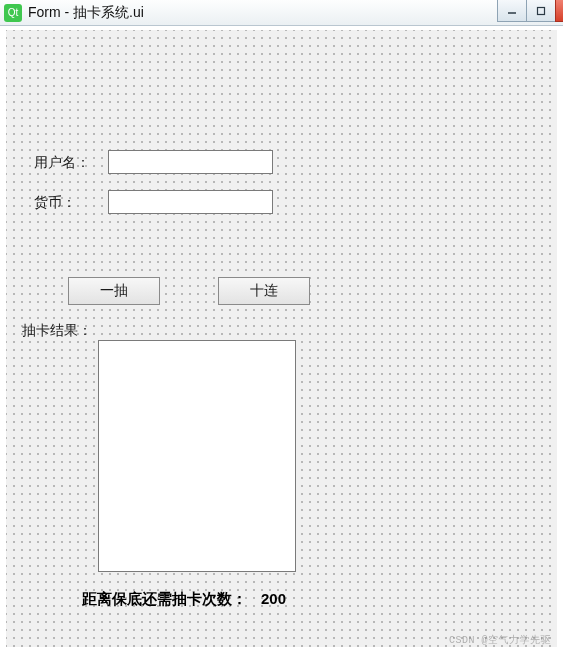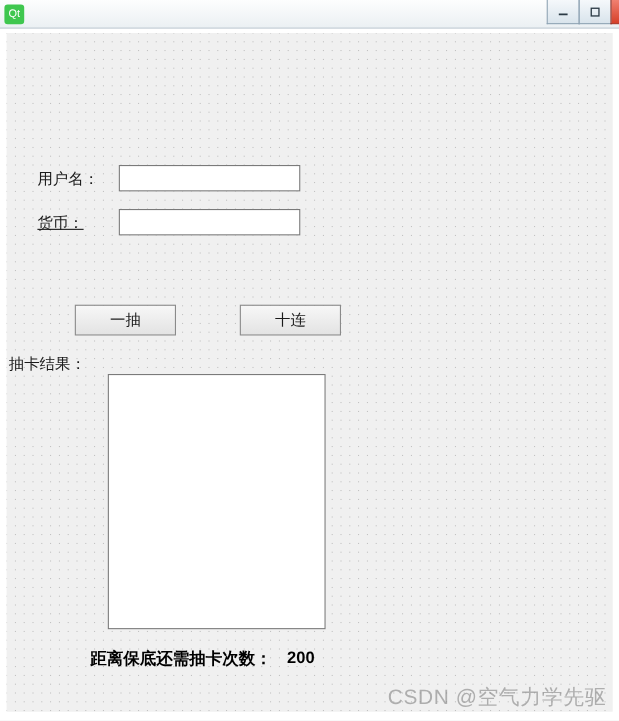--- a/index.html
+++ b/index.html
@@ -115,58 +115,60 @@
     font-weight: bold;
     color: #000;
     display: flex;
     gap: 14px;
     text-align: right;
   }
   .watermark {
     position: absolute;
     right: 12px;
     bottom: 8px;
-    font-size: 19px;
+    font-size: 10px;
     color: rgba(120,120,120,0.55);
     letter-spacing: 0.5px;
     pointer-events: none;
+    font-family: Liberation Mono, monospace;
   }
 </style>
 </head>
 <body>
 
 <div class="titlebar">
   <div class="qt-icon">Qt</div>
+  <div class="title-text">Form - 抽卡系统.ui</div>
   <div class="win-controls">
     <div class="win-btn">
       <svg width="10" height="10" viewBox="0 0 10 10">
           <line x1="1" y1="7" x2="9" y2="7" stroke="#2b3a45" stroke-width="1.5"></line>
         </svg>
     </div>
     <div class="win-btn">
       <svg width="10" height="10" viewBox="0 0 10 10">
           <rect x="1.5" y="1.5" width="7" height="7" fill="none" stroke="#2b3a45" stroke-width="1.2"></rect>
         </svg>
     </div>
     <div class="win-btn close"></div>
   </div>
 </div>
 
 <div class="canvas">
 
   <div class="lbl" style="left:28px; top:124px;">用户名：</div>
   <input class="txt-input" style="left: 102px; top: 120px; width: 165px;" value="">
 
-  <div class="lbl" style="left:28px; top:164px;text-decoration:underline;">货币：</div>
+  <div class="lbl" style="left:28px; top:164px;">货币：</div>
   <input class="txt-input" style="left: 102px; top: 160px; width: 165px;" value="">
 
   <div class="btn" style="left:212px; top:247px; width:92px;">十连</div>
   <div class="btn" style="left:62px; top:247px; width:92px;">一抽</div>
 
-  <div class="lbl" style="left:2px; top:292px;">抽卡结果：</div>
+  <div class="lbl" style="left:16px; top:292px;">抽卡结果：</div>
 
   <div class="result-box" style="left:92px; top:310px; width:198px; height:232px;"></div>
 
   <div class="pity-row" style="left:76px; top:560px;">
     <span>距离保底还需抽卡次数：</span>
     <span>200</span>
   </div>
 
 </div>
 

